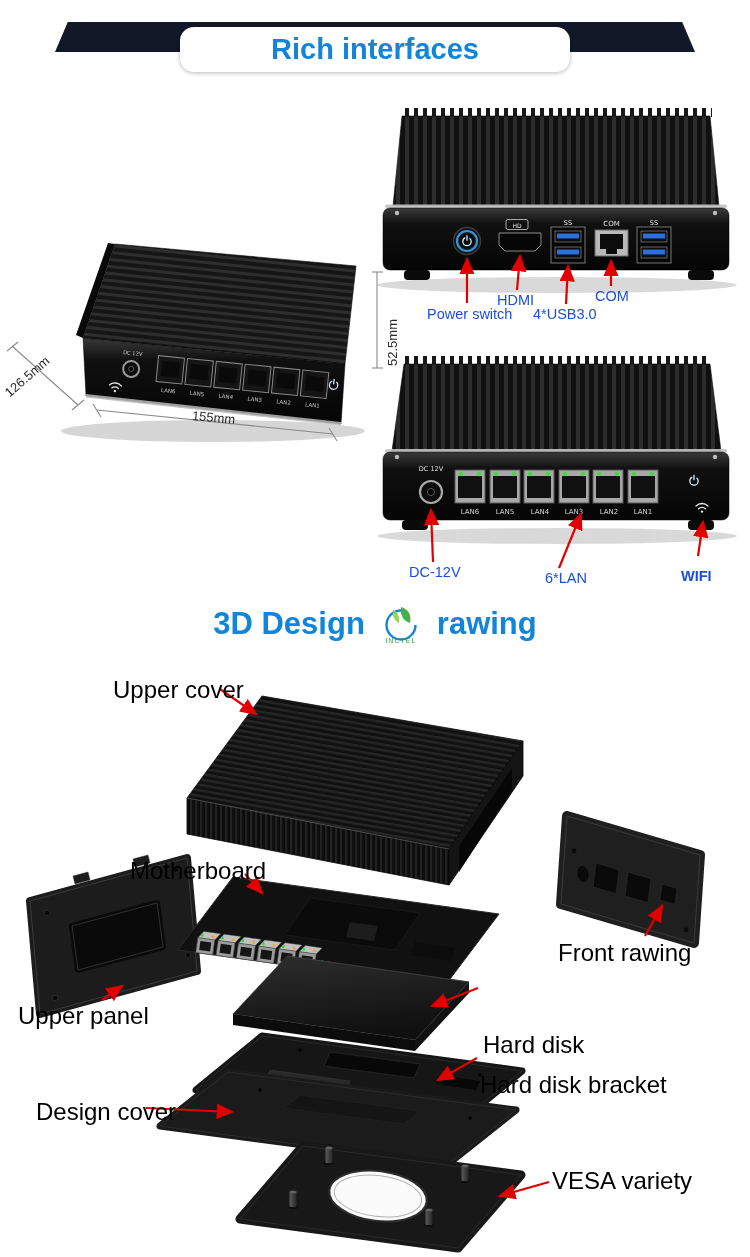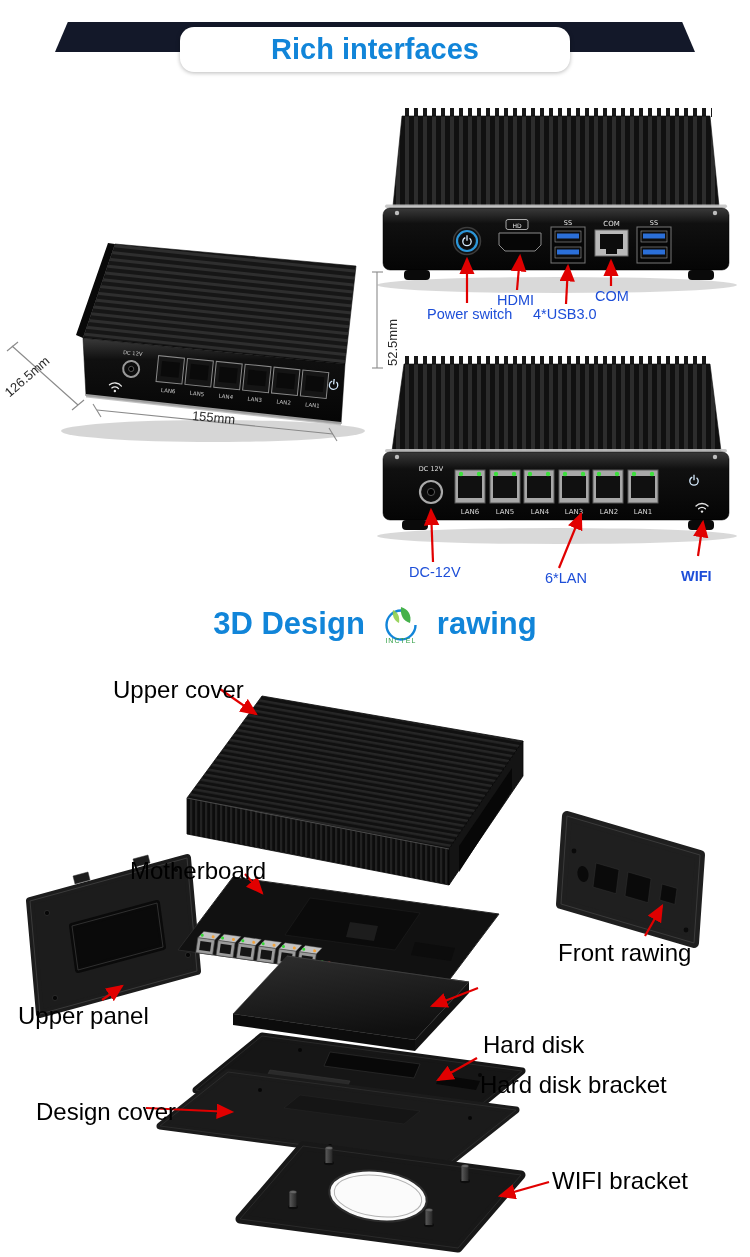--- a/index.html
+++ b/index.html
@@ -440,15 +440,15 @@
     <span>rawing</span>
   </div>
 
   <div class="lbl big" style="left:113px; top:676px;">Upper cover</div>
   <div class="lbl big" style="left:130px; top:857px;">Motherboard</div>
   <div class="lbl big" style="left:558px; top:939px;">Front rawing</div>
   <div class="lbl big" style="left:18px; top:1002px;">Upper panel</div>
   <div class="lbl big" style="left:483px; top:1031px;">Hard disk</div>
   <div class="lbl big" style="left:480px; top:1043px;margin-top:28px;">Hard disk bracket</div>
   <div class="lbl big" style="left:36px; top:1098px;">Design cover</div>
-  <div class="lbl big" style="left:552px; top:1167px;">WIFI bracket</div>
+  <div class="lbl big" style="left:552px; top:1167px;">VESA variety</div>
 
 </div>
 
 </body></html>

